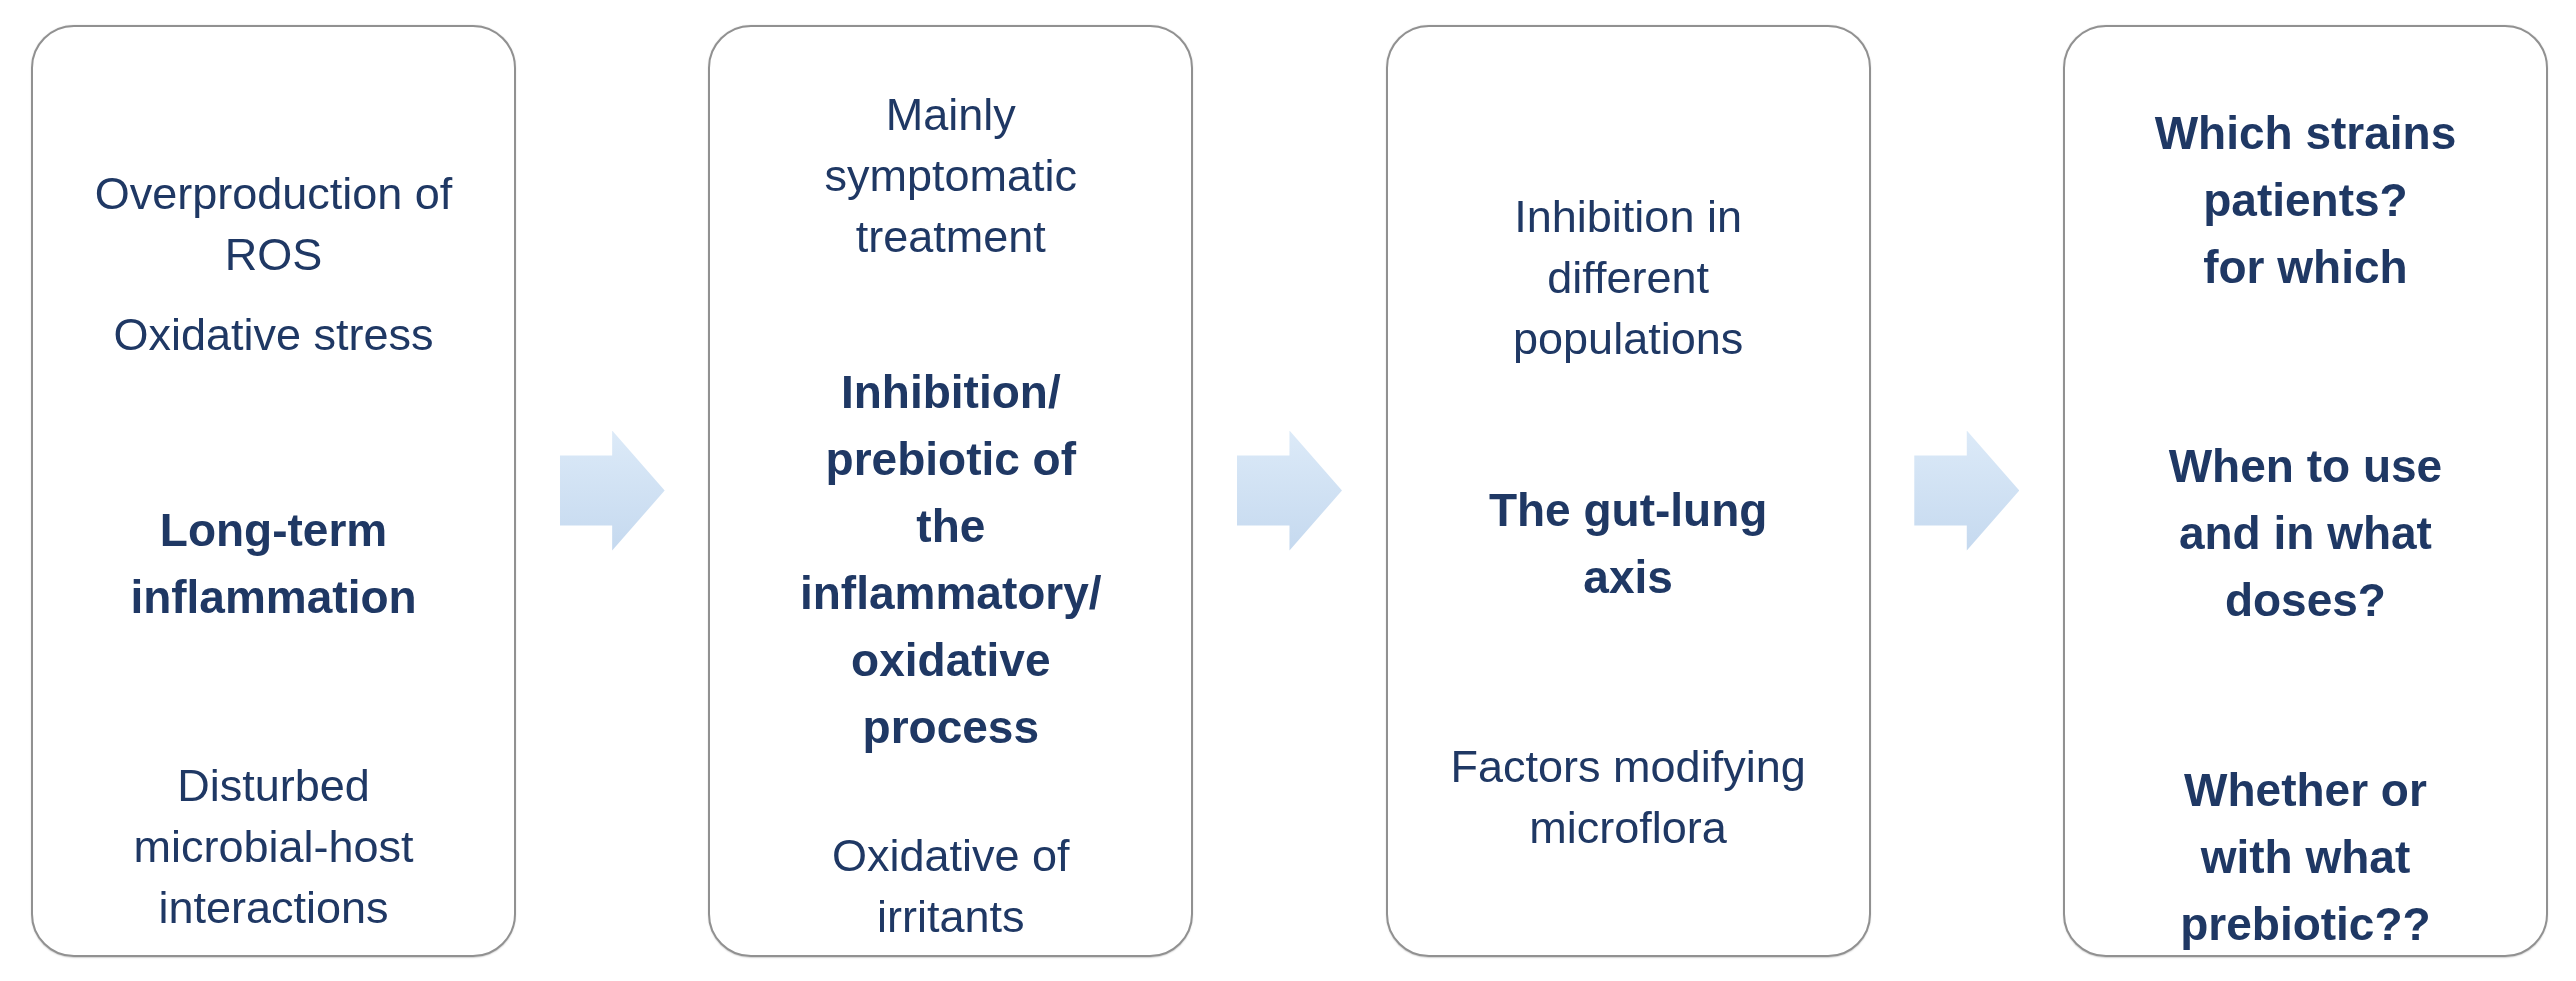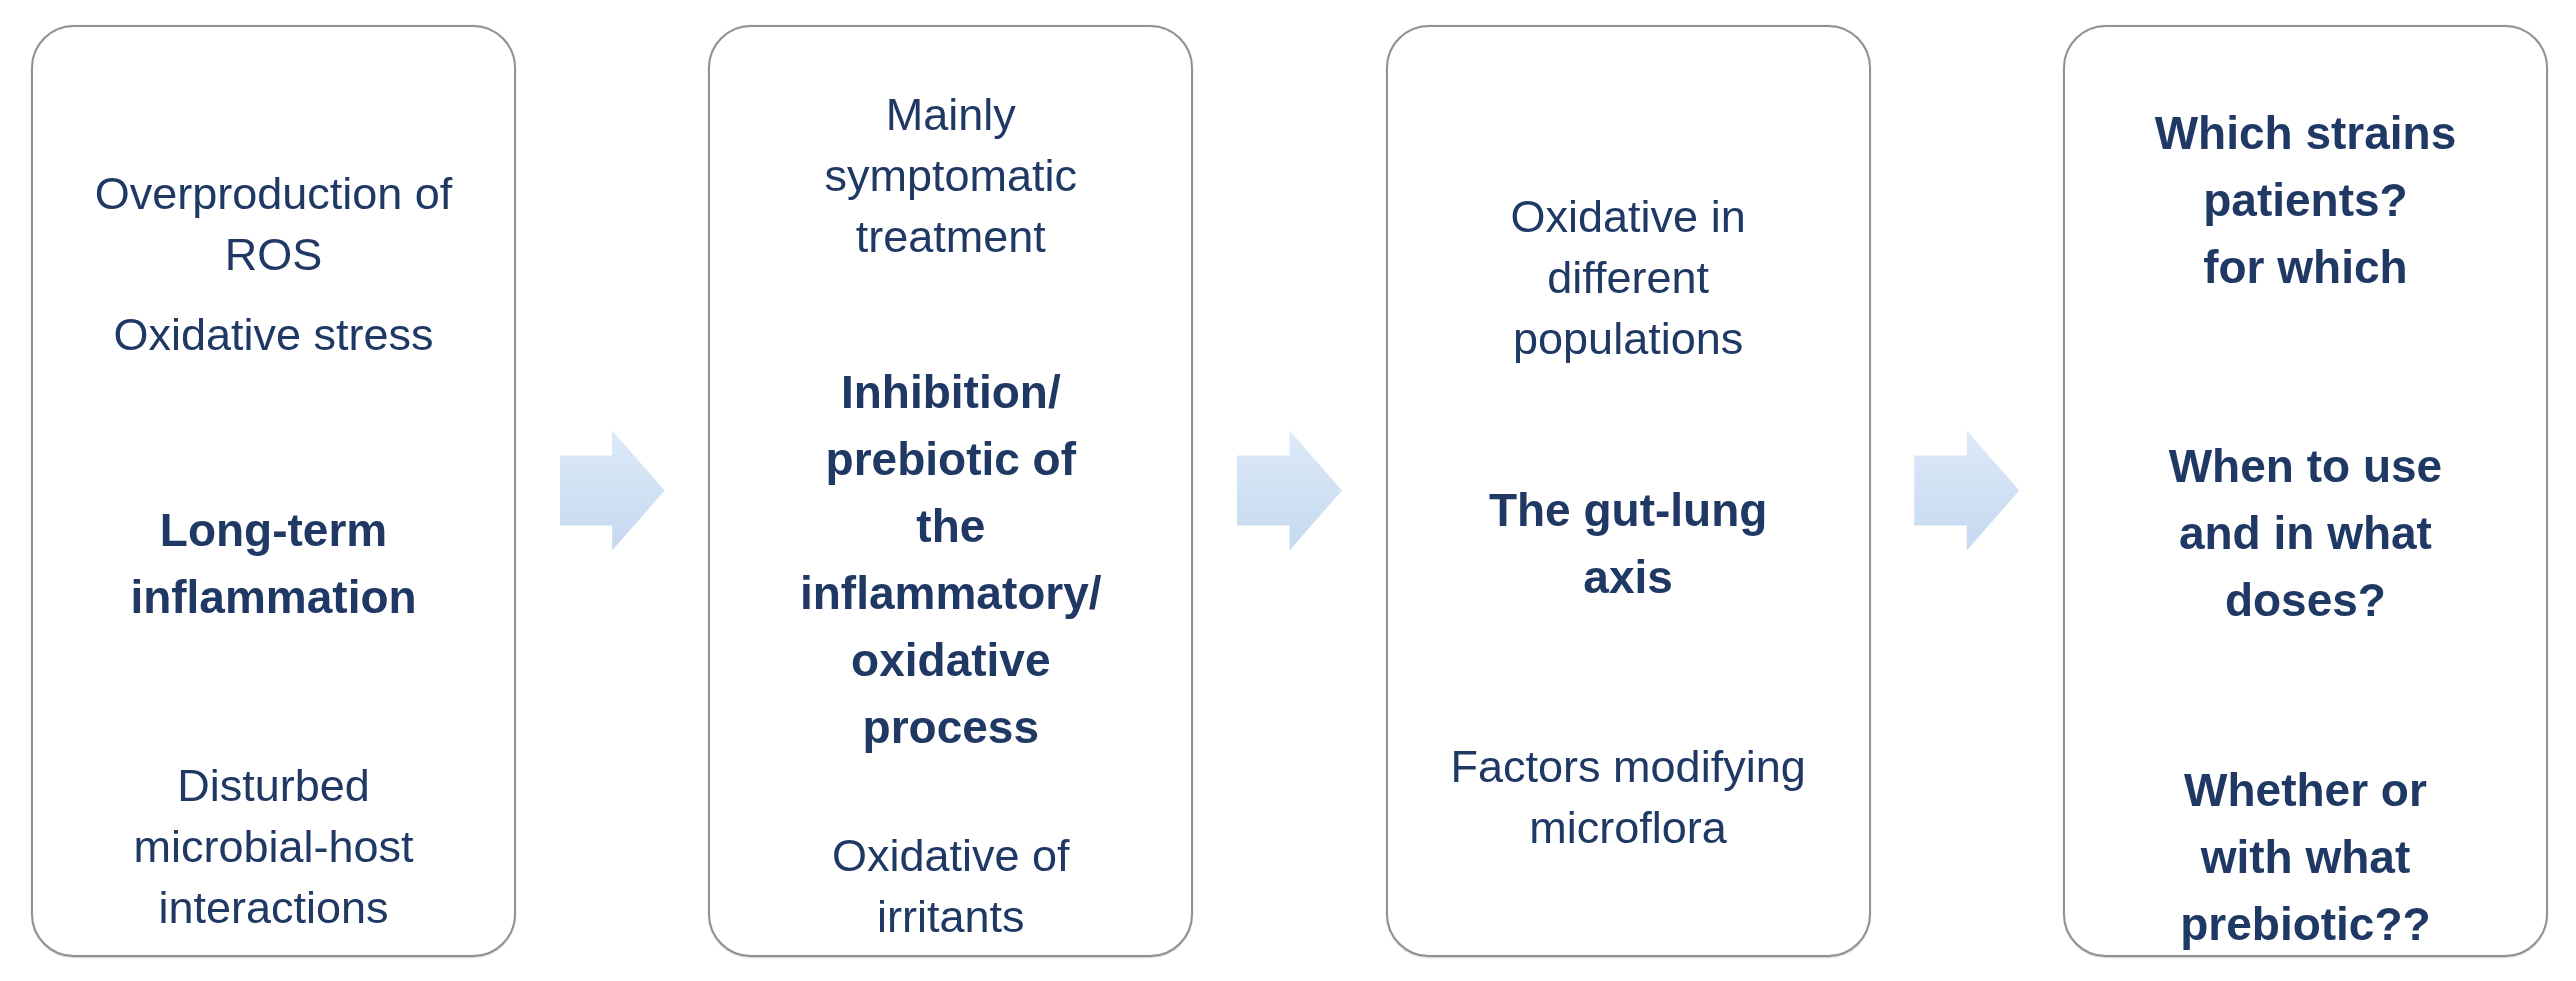--- a/index.html
+++ b/index.html
@@ -93,21 +93,21 @@
         <div>process</div>
       </div>
       <div class="text-block reg" style="top: 798px;">
         <div>Oxidative of</div>
         <div>irritants</div>
       </div>
     </div>
     <div class="arrow"></div>
     <div class="card">
       <div class="text-block reg" style="top: 159px;">
-        <div>Oxidative in</div>
+        <div>Inhibition in</div>
         <div>different</div>
         <div>populations</div>
       </div>
       <div class="text-block bold" style="top: 450px;">
         <div>The gut-lung</div>
         <div>axis</div>
       </div>
       <div class="text-block reg" style="top: 709px;">
         <div>Factors modifying</div>
         <div>microflora</div>

